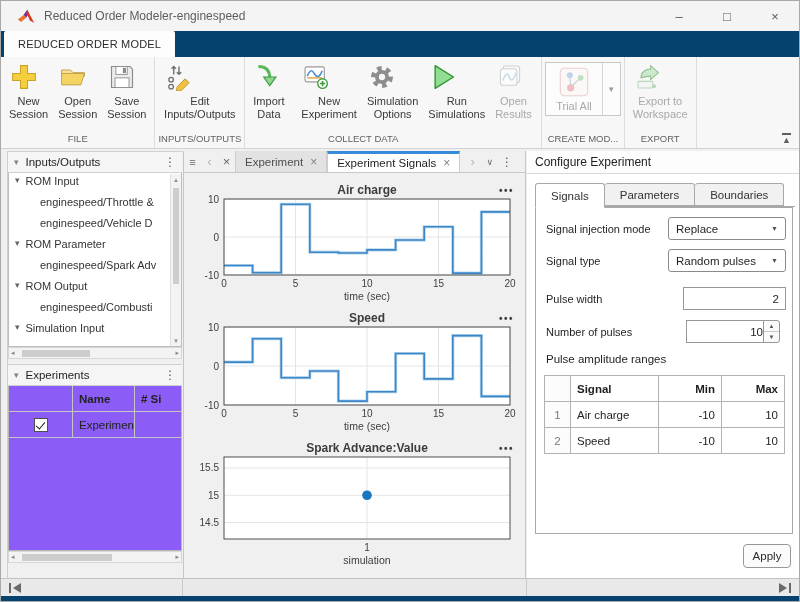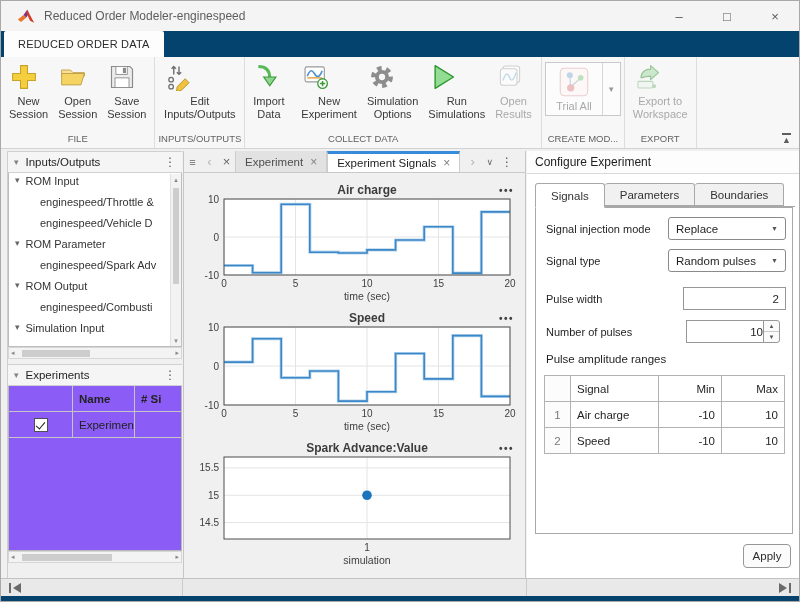--- a/index.html
+++ b/index.html
@@ -113,21 +113,21 @@
 .inp.num{width:84px;margin-right:16px}
 .spin{position:absolute;right:6px;top:0;width:17px;height:23px;display:flex;flex-direction:column;border:1px solid #979797;border-radius:0 3px 3px 0;background:#fafafa}
 .spin div{flex:1;display:flex;align-items:center;justify-content:center;font-size:6px;color:#555}
 .spin div:first-child{border-bottom:1px solid #c9c9c9}
 .spin .su::before{content:"▲"}
 .spin .sd::before{content:"▼"}
 #fr1{top:10px}#fr2{top:42px}#fr3{top:80px}#fr4{top:113px}
 .rng-label{position:absolute;left:10px;top:146px;font-size:11.5px;color:#1f1f1f}
 .rng-table{position:absolute;left:8px;top:168px;border-collapse:collapse;font-size:11.5px;color:#1f1f1f}
 .rng-table th,.rng-table td{border:1px solid #b2b2b2;height:26px;padding:0 6px}
-.rng-table th{font-weight:normal;text-align:left}
+.rng-table th{font-weight:bold;text-align:left}
 .rng-table .cnum{width:26px;text-align:center;color:#7a7a7a;background:#fcfcfc}
 .rng-table .csig{width:88px}
 .rng-table .cmin,.rng-table .cmax{width:63px;text-align:right}
 .apply{position:absolute;right:10px;top:393px;min-width:48px;height:24px;border:1px solid #979797;border-radius:4px;background:#fbfbfb;font-size:11.5px;color:#2b2b2b;display:flex;align-items:center;justify-content:center;padding:0 8px}
 
 
 .statusbar{position:absolute;left:0;right:0;top:577px;height:18px;background:#e9e9e9;border-top:1px solid #c2c2c2}
 .sb-div{position:absolute;top:0;bottom:0;width:1px;background:#cbcbcb}
 .skipl,.skipr{position:absolute;top:4px;width:13px;height:10px}
 .skipl{left:8px}
@@ -151,21 +151,21 @@
   </span>
   <span class="title-text">Reduced Order Modeler-enginespeed</span>
   <div class="win-controls">
     <span class="win-btn">–</span>
     <span class="win-btn">□</span>
     <span class="win-btn">×</span>
   </div>
 </div>
 
 <div class="tabstrip">
-  <div class="ribbon-tab">REDUCED ORDER DATA</div>
+  <div class="ribbon-tab">REDUCED ORDER MODEL</div>
 </div>
 
 <div class="ribbon" id="ribbon-groups">
     <div class="rgroup">
       <div class="rbtns">
         <div class="rbtn">
           <span class="ricon">
             <svg viewBox="0 0 32 32">
               <path d="M12 3h8v9h9v8h-9v9h-8v-9H3v-8h9z" fill="#f5ce3e" stroke="#c8a32a" stroke-width="1.2"></path>
             </svg>

